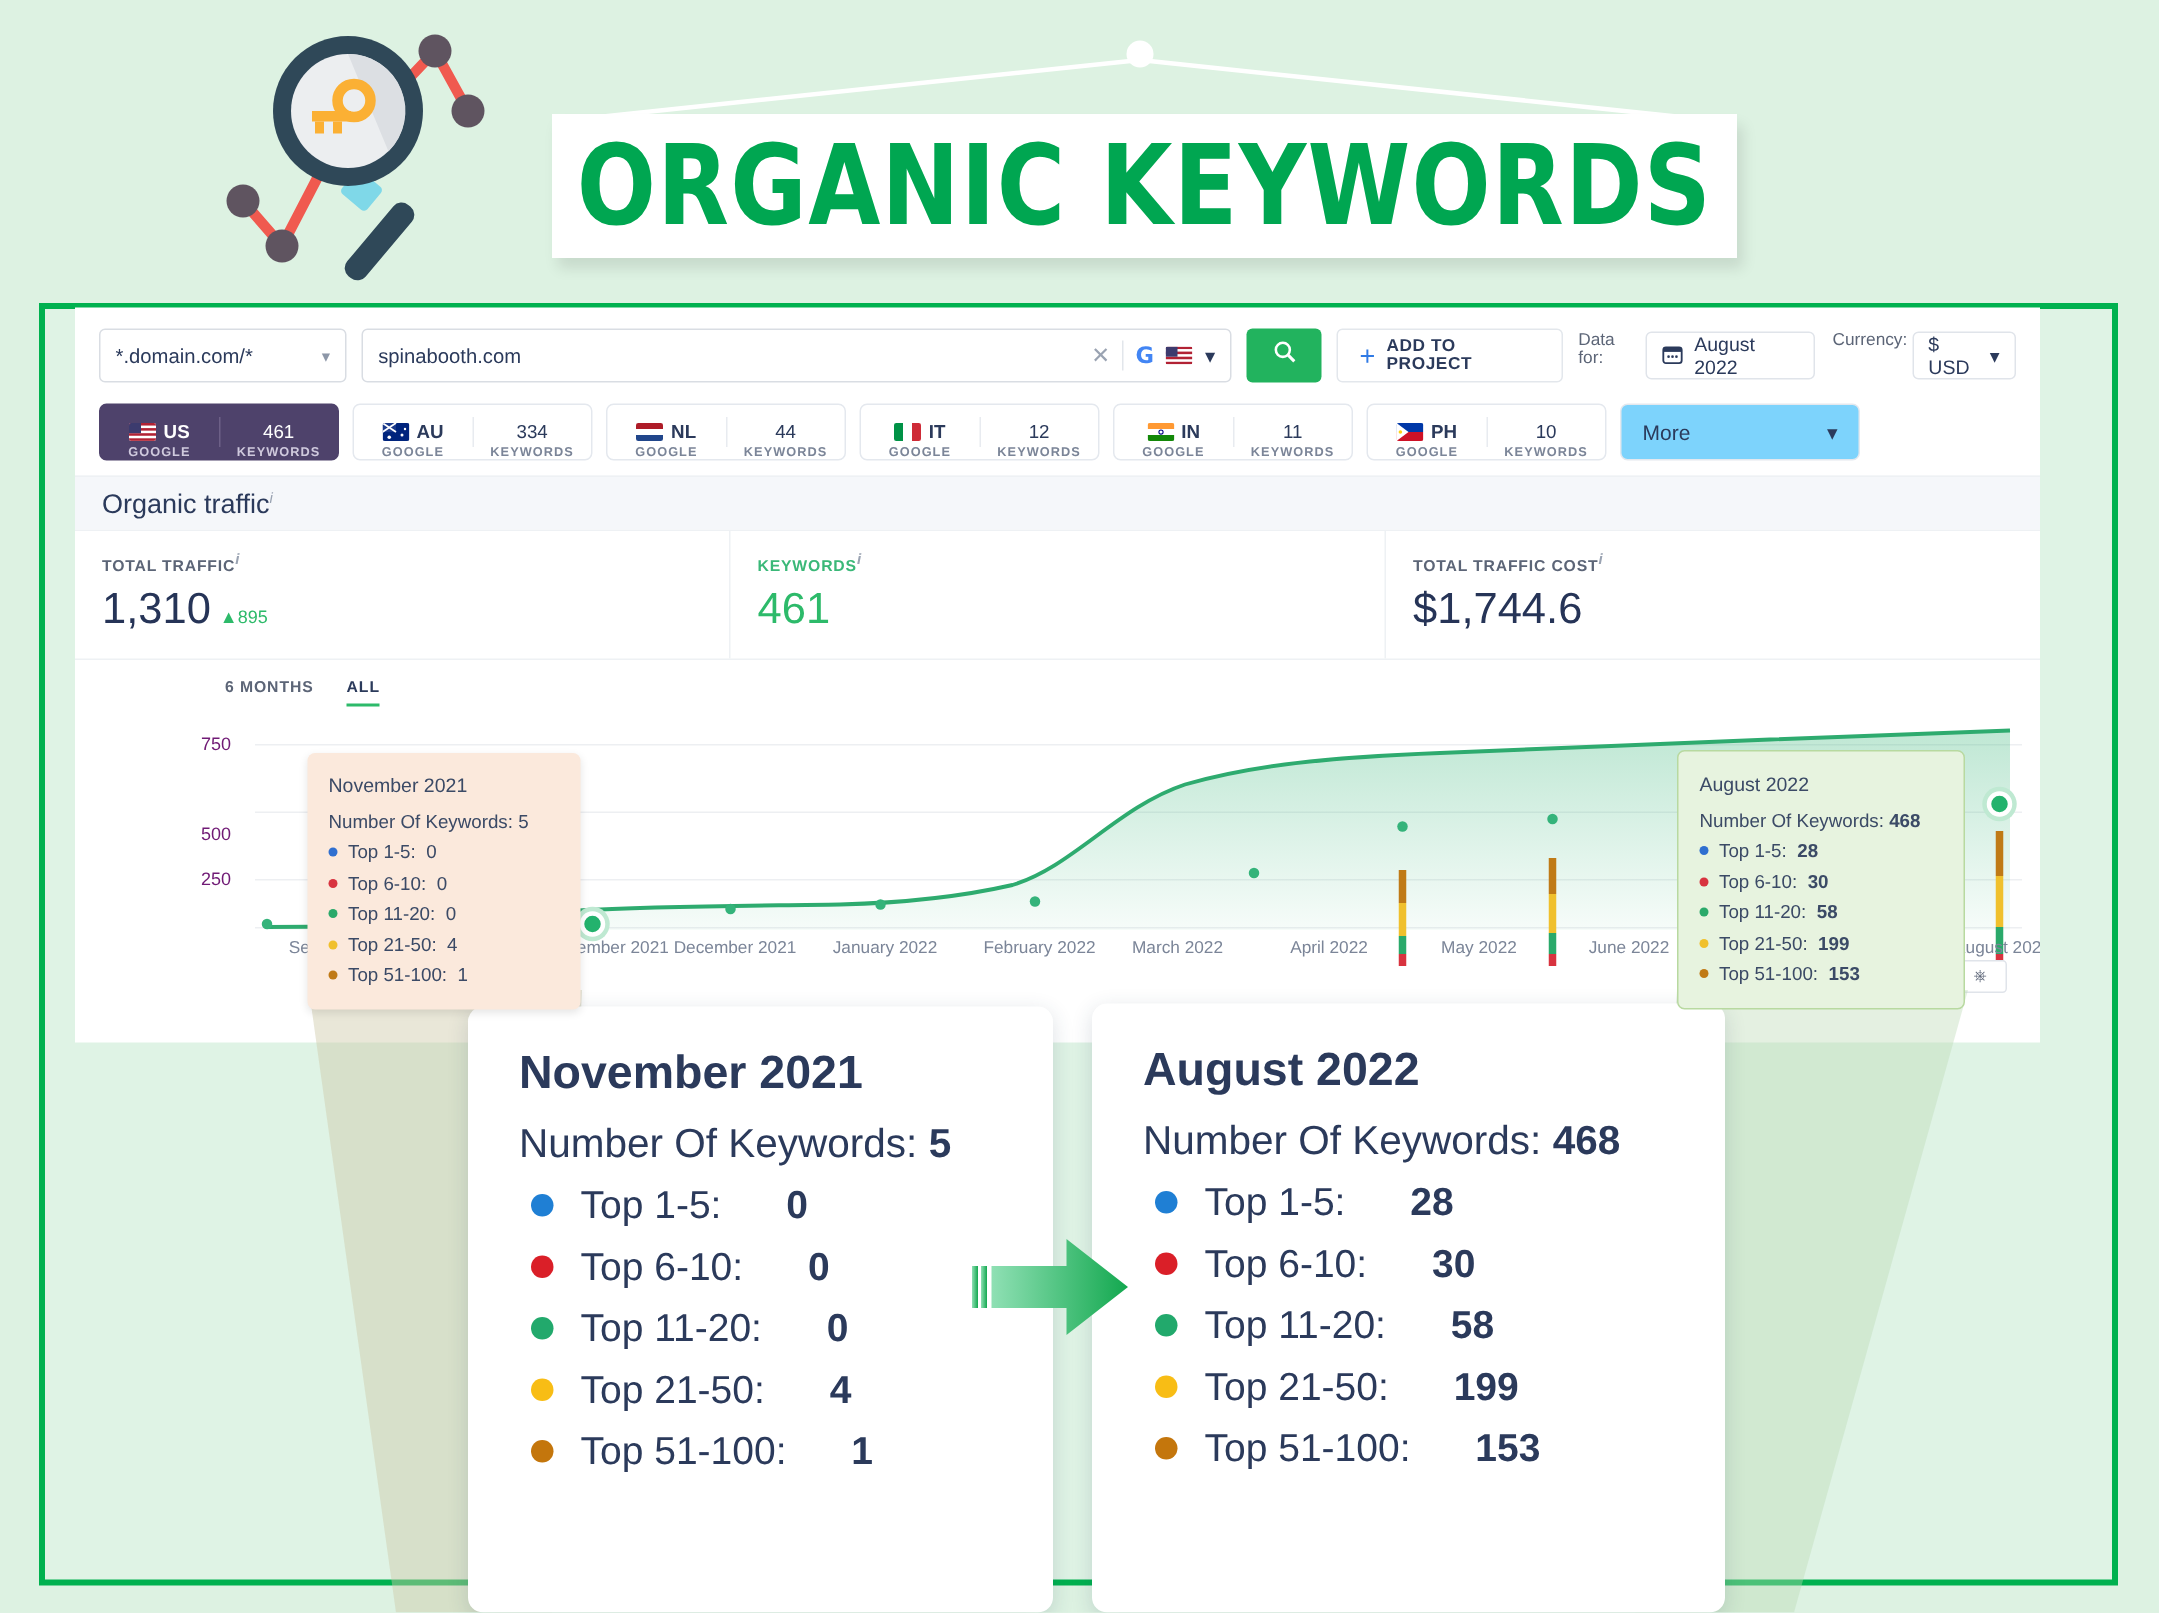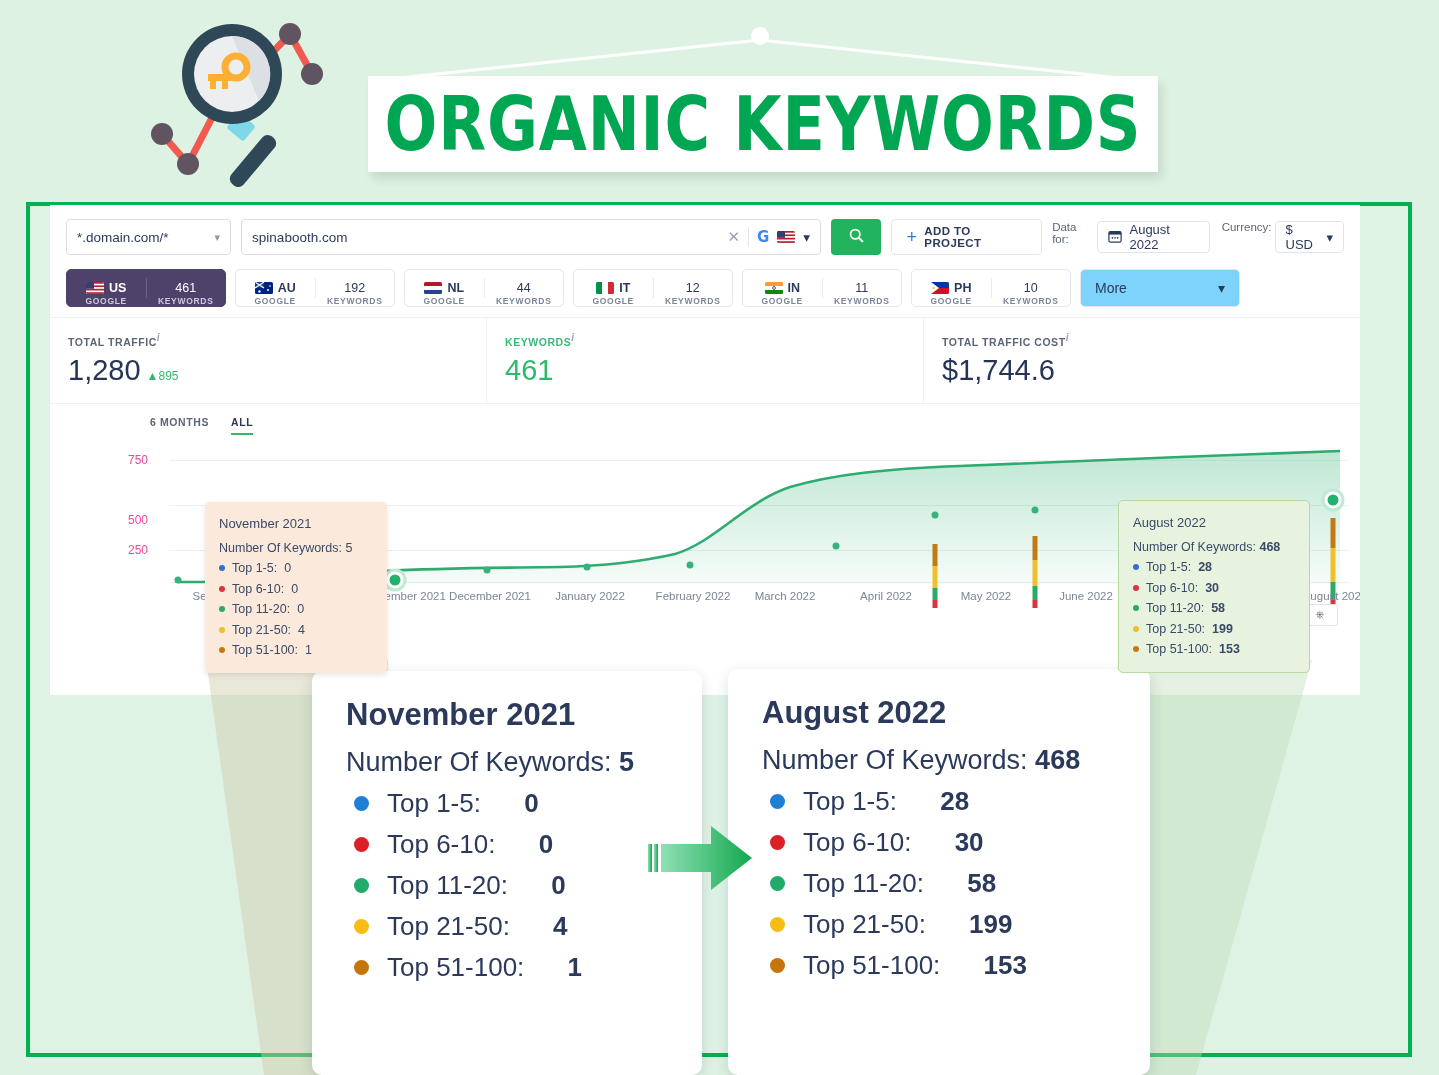--- a/index.html
+++ b/index.html
@@ -111,21 +111,21 @@
   .mval { font-size:29px; color:#263457; margin-top:6px; font-weight:normal; }
   .mval.green { color:#2dba6a; }
   .delta { font-size:12px; color:#2dba6a; margin-left:6px; }
 
   
   .chartwrap { position:relative; height:228px; padding:10px 0 0 0; }
   .rangetabs { display:flex; gap:22px; padding:2px 0 0 100px; font-size:10.5px; letter-spacing:.6px; font-weight:bold; color:#5c6577;}
   .rangetabs .rt { padding-bottom:5px; }
   .rangetabs .rt.on { color:#2b3a5b; border-bottom:2px solid #2dba6a; }
   .plot { position:absolute; left:0; right:0; top:38px; height:168px; }
-  .ytick { position:absolute; left:78px; font-size:12px; color:#ec4899; transform:translateY(-50%); text-align:left; width:32px;}
+  .ytick { position:absolute; left:78px; font-size:12px; color:#701a75; transform:translateY(-50%); text-align:center; width:32px;}
   .gridline { position:absolute; left:120px; right:12px; height:1px; background:#edeff2; }
   .xlabels { position:absolute; left:0; right:0; top:148px; height:22px; }
   .xlab { position:absolute; font-size:11.5px; color:#7b8598; transform:translateX(-50%); white-space:nowrap; }
   .marker { position:absolute; width:7px; height:7px; border-radius:50%; background:#34b37a; transform:translate(-50%,-50%); }
   .bigmark { position:absolute; width:17px; height:17px; border-radius:50%; background:#23b26d;
              border:3px solid #fff; box-shadow:0 0 0 3px #bfe9d2; transform:translate(-50%,-50%); }
   .bar { position:absolute; width:5px; transform:translateX(-50%); }
   .exportbtn { position:absolute; right:22px; bottom:-16px; width:36px; height:22px; border:1px solid #e0e4ea;
                border-radius:3px; background:#fff; display:flex; align-items:center; justify-content:center;
                font-size:11px; color:#5c6577; }
@@ -300,21 +300,21 @@
                 <circle cx="13" cy="8" r="1" fill="#fff"></circle>
                 <circle cx="15" cy="4" r=".8" fill="#fff"></circle>
                 <circle cx="4.5" cy="9.5" r="1.2" fill="#fff"></circle>
               </svg></span>
             <span>AU</span>
           </div>
         <div class="sub">GOOGLE</div>
       </div>
       <div class="sep"></div>
       <div class="half">
-        <div class="num">192</div>
+        <div class="num">334</div>
         <div class="sub">KEYWORDS</div>
       </div>
     </div>
 
     <div class="ctab">
       <div class="half">
         <div class="cc">
             <span class="flag"><svg viewBox="0 0 18 12" width="18" height="12">
                 <rect width="18" height="4" fill="#ae1c28"></rect>
                 <rect y="4" width="18" height="4" fill="#fff"></rect>
@@ -389,25 +389,28 @@
         <div class="sub">KEYWORDS</div>
       </div>
     </div>
 
     <div class="morebox">
       <span>More</span>
       <span class="chev">▾</span>
     </div>
   </div>
 
+  <div class="otband">
+    <span>Organic traffic</span><span class="sup">i</span>
+  </div>
 
   <div class="metrics">
     <div class="mcard">
       <div class="mlabel"><span>TOTAL TRAFFIC</span><span class="sup">i</span></div>
-      <div class="mval"><span>1,280</span><span class="delta">▲<span>895</span></span></div>
+      <div class="mval"><span>1,310</span><span class="delta">▲<span>895</span></span></div>
     </div>
     <div class="mcard">
       <div class="mlabel green"><span>KEYWORDS</span><span class="sup">i</span></div>
       <div class="mval green">461</div>
     </div>
     <div class="mcard">
       <div class="mlabel"><span>TOTAL TRAFFIC COST</span><span class="sup">i</span></div>
       <div class="mval">$1,744.6</div>
     </div>
   </div>

